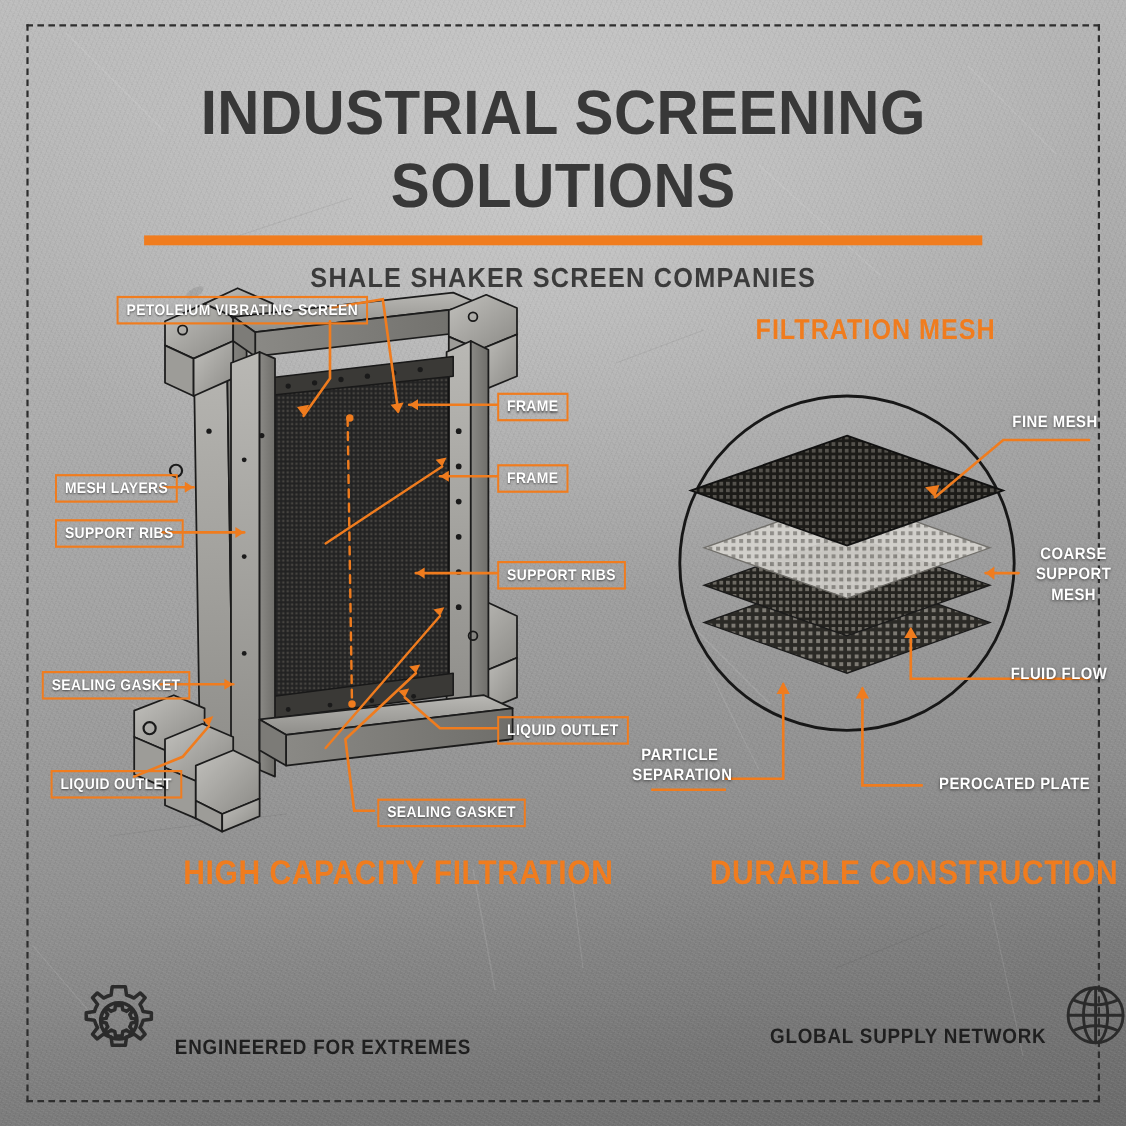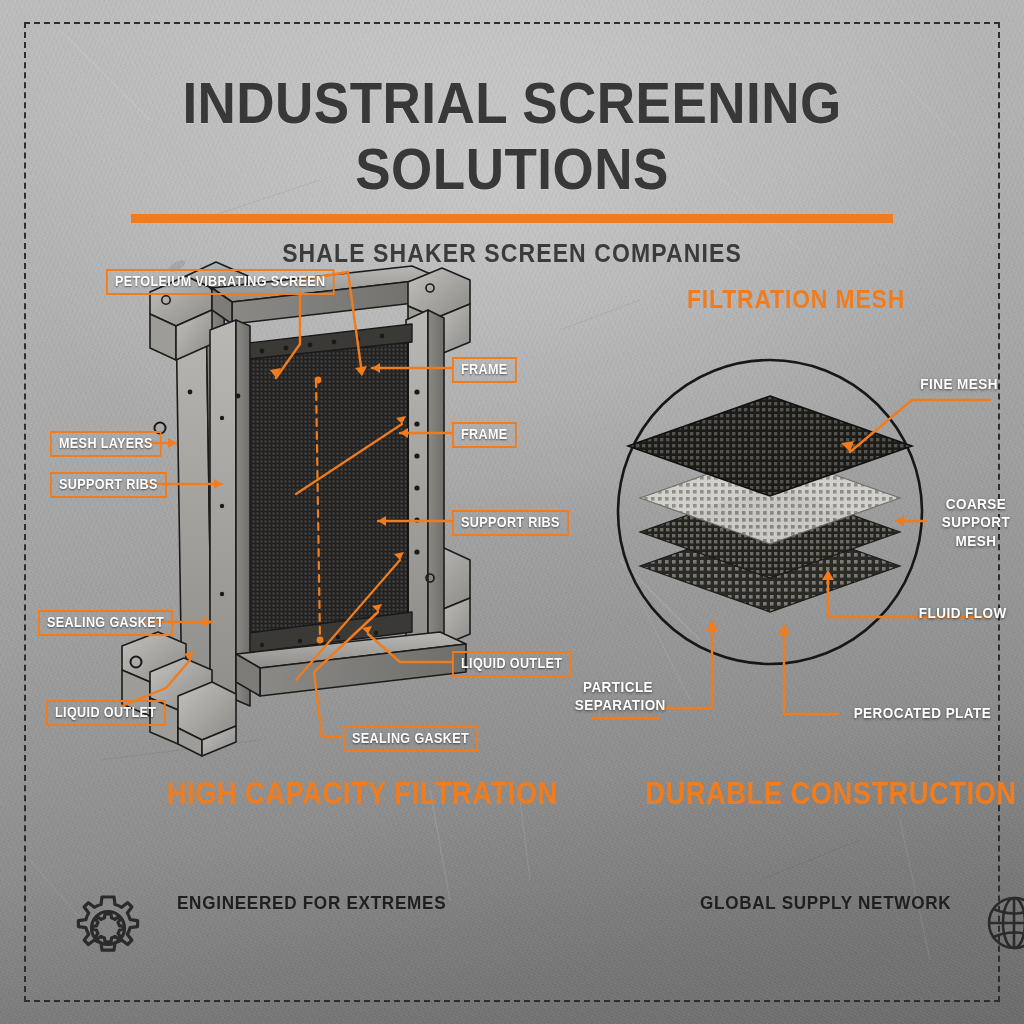--- a/index.html
+++ b/index.html
@@ -101,21 +101,21 @@
     line-height: 1.22;
   }
   .plain-label.center { text-align: center; }
 
   
   .overlay { position: absolute; left: 0; top: 0; width: 1024px; height: 1024px; pointer-events: none; }
 
   
   .footer-item {
     position: absolute;
-    display: flex; align-items: flex-start; gap: 18px;
+    display: flex; align-items: flex-end; 
   }
   .footer-text {
     font-family: "Liberation Sans Narrow", "Liberation Sans", sans-serif;
     font-size: 19px; font-weight: 700; letter-spacing: 0.8px;
     color: #1f1f1f;
     transform: scaleX(0.9);
     white-space: nowrap;
   }
   #footer-left  { left: 72px;  top: 892px; }
   #footer-right { left: 686px; top: 892px; }

